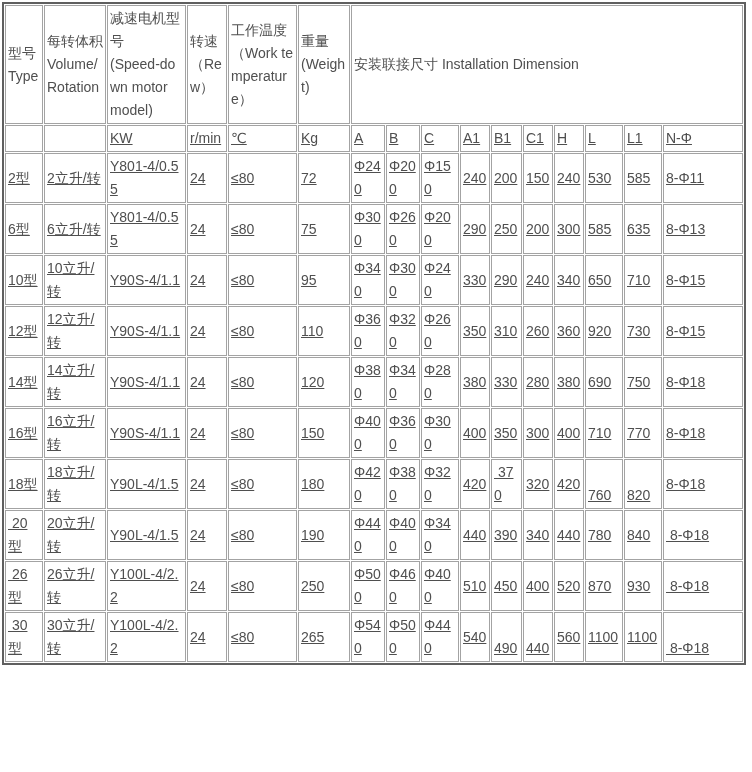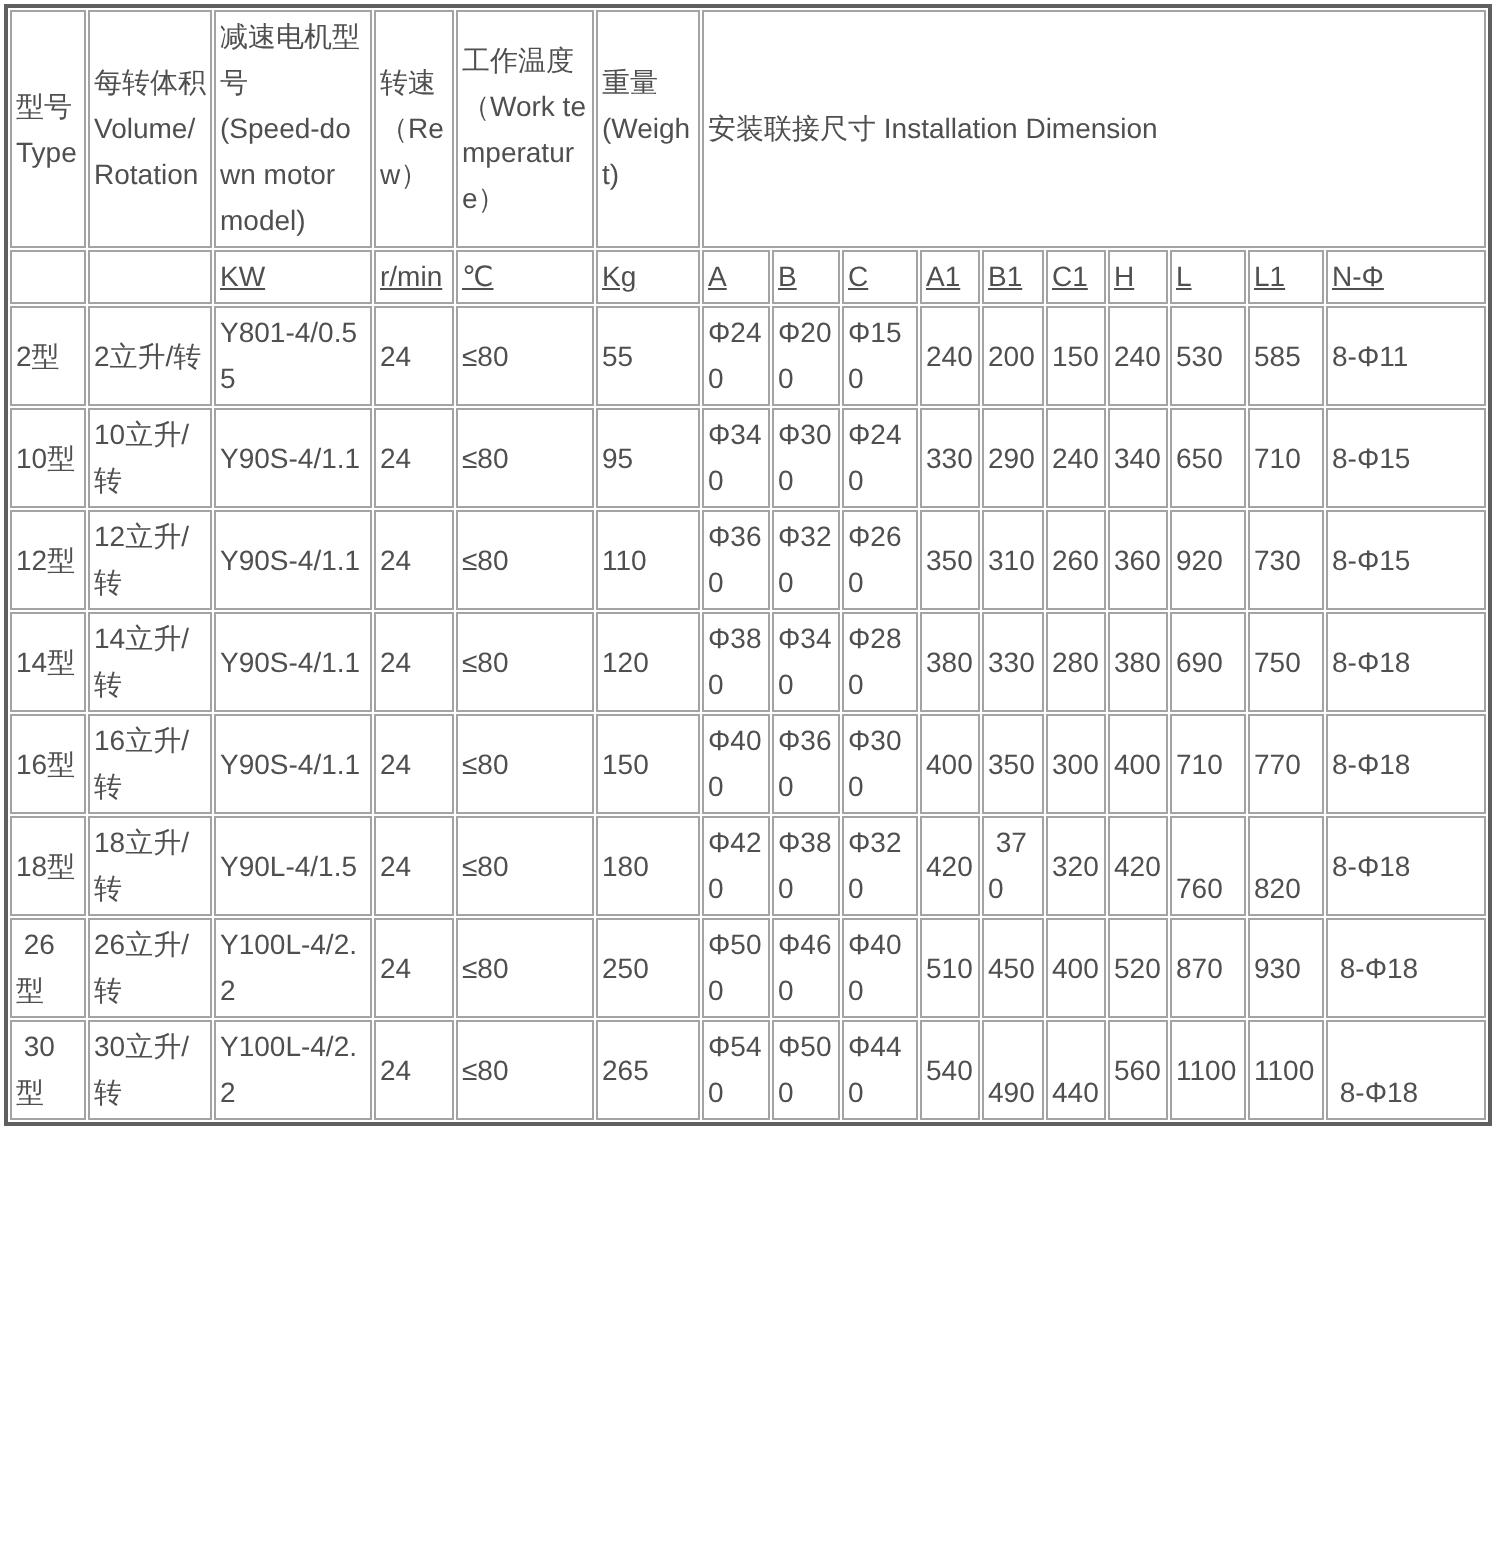--- a/index.html
+++ b/index.html
@@ -30,21 +30,21 @@
     text-align: left;
     vertical-align: middle;
     padding: 1px 2px;
     white-space: pre-wrap;
     word-break: break-all;
     overflow: hidden;
     color: #4f4f4f;
   }
   thead tr.top-header th { height: 119px; }
   thead tr.sub-header th { height: 27px; text-decoration: underline; }
-  tbody tr { height: 50px; }
+  tbody tr { height: 50px; text-decoration: underline; }
 </style>
 </head>
 <body>
 
 <table class="spec">
   <colgroup>
     <col style="width:38px">
       <col style="width:62px">
       <col style="width:79px">
       <col style="width:40px">
@@ -96,31 +96,49 @@
         <th>N-Φ</th>
       </tr>
   </thead>
   <tbody>
       <tr>
         <td>2型</td>
         <td>2立升/转</td>
         <td>Y801-4/0.55</td>
         <td>24</td>
         <td>≤80</td>
-        <td>55</td>
+        <td>72</td>
         <td>Φ240</td>
         <td>Φ200</td>
         <td>Φ150</td>
         <td>240</td>
         <td>200</td>
         <td>150</td>
         <td>240</td>
         <td>530</td>
         <td>585</td>
         <td>8-Φ11</td>
+      </tr>
+      <tr>
+        <td>6型</td>
+        <td>6立升/转</td>
+        <td>Y801-4/0.55</td>
+        <td>24</td>
+        <td>≤80</td>
+        <td>75</td>
+        <td>Φ300</td>
+        <td>Φ260</td>
+        <td>Φ200</td>
+        <td>290</td>
+        <td>250</td>
+        <td>200</td>
+        <td>300</td>
+        <td>585</td>
+        <td>635</td>
+        <td>8-Φ13</td>
       </tr>
       <tr>
         <td>10型</td>
         <td>10立升/转</td>
         <td>Y90S-4/1.1</td>
         <td>24</td>
         <td>≤80</td>
         <td>95</td>
         <td>Φ340</td>
         <td>Φ300</td>
@@ -201,20 +219,38 @@
         <td>&nbsp;370</td>
         <td>320</td>
         <td>420</td>
         <td>
 760</td>
         <td>
 820</td>
         <td>8-Φ18</td>
       </tr>
       <tr>
+        <td>&nbsp;20型</td>
+        <td>20立升/转</td>
+        <td>Y90L-4/1.5</td>
+        <td>24</td>
+        <td>≤80</td>
+        <td>190</td>
+        <td>Φ440</td>
+        <td>Φ400</td>
+        <td>Φ340</td>
+        <td>440</td>
+        <td>390</td>
+        <td>340</td>
+        <td>440</td>
+        <td>780</td>
+        <td>840</td>
+        <td>&nbsp;8-Φ18</td>
+      </tr>
+      <tr>
         <td>&nbsp;26型</td>
         <td>26立升/转</td>
         <td>Y100L-4/2.2</td>
         <td>24</td>
         <td>≤80</td>
         <td>250</td>
         <td>Φ500</td>
         <td>Φ460</td>
         <td>Φ400</td>
         <td>510</td>

